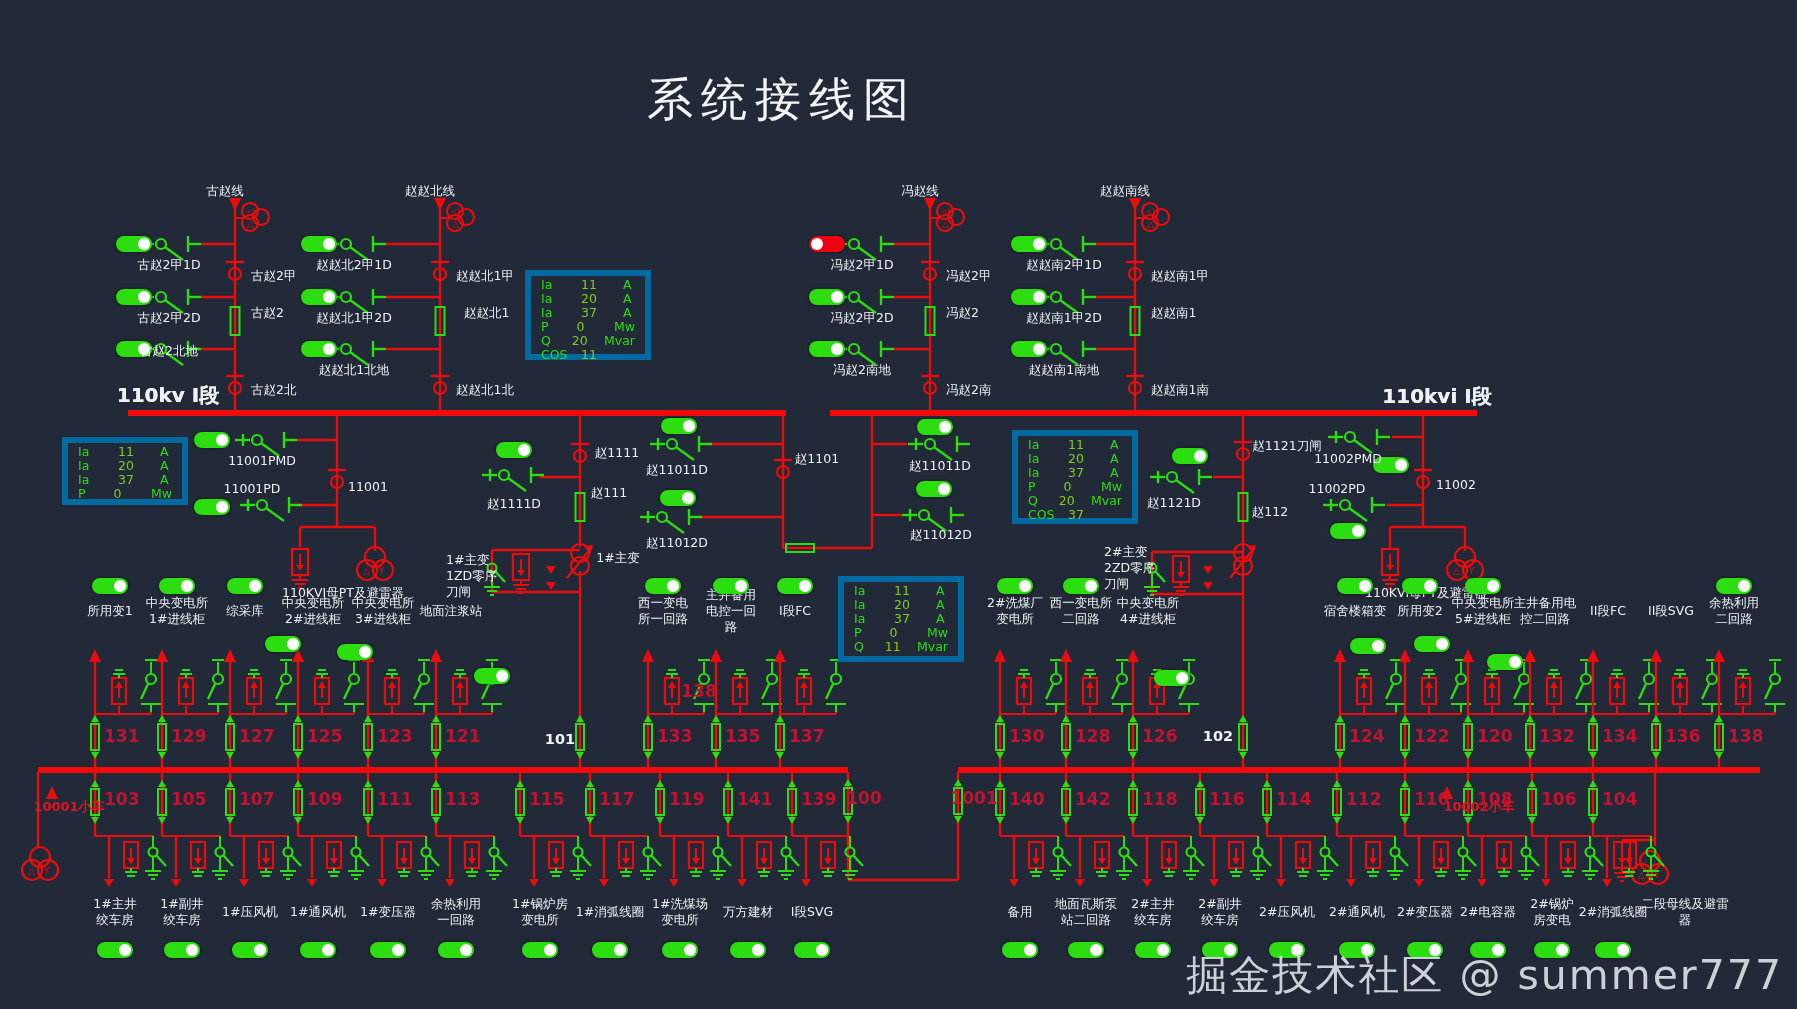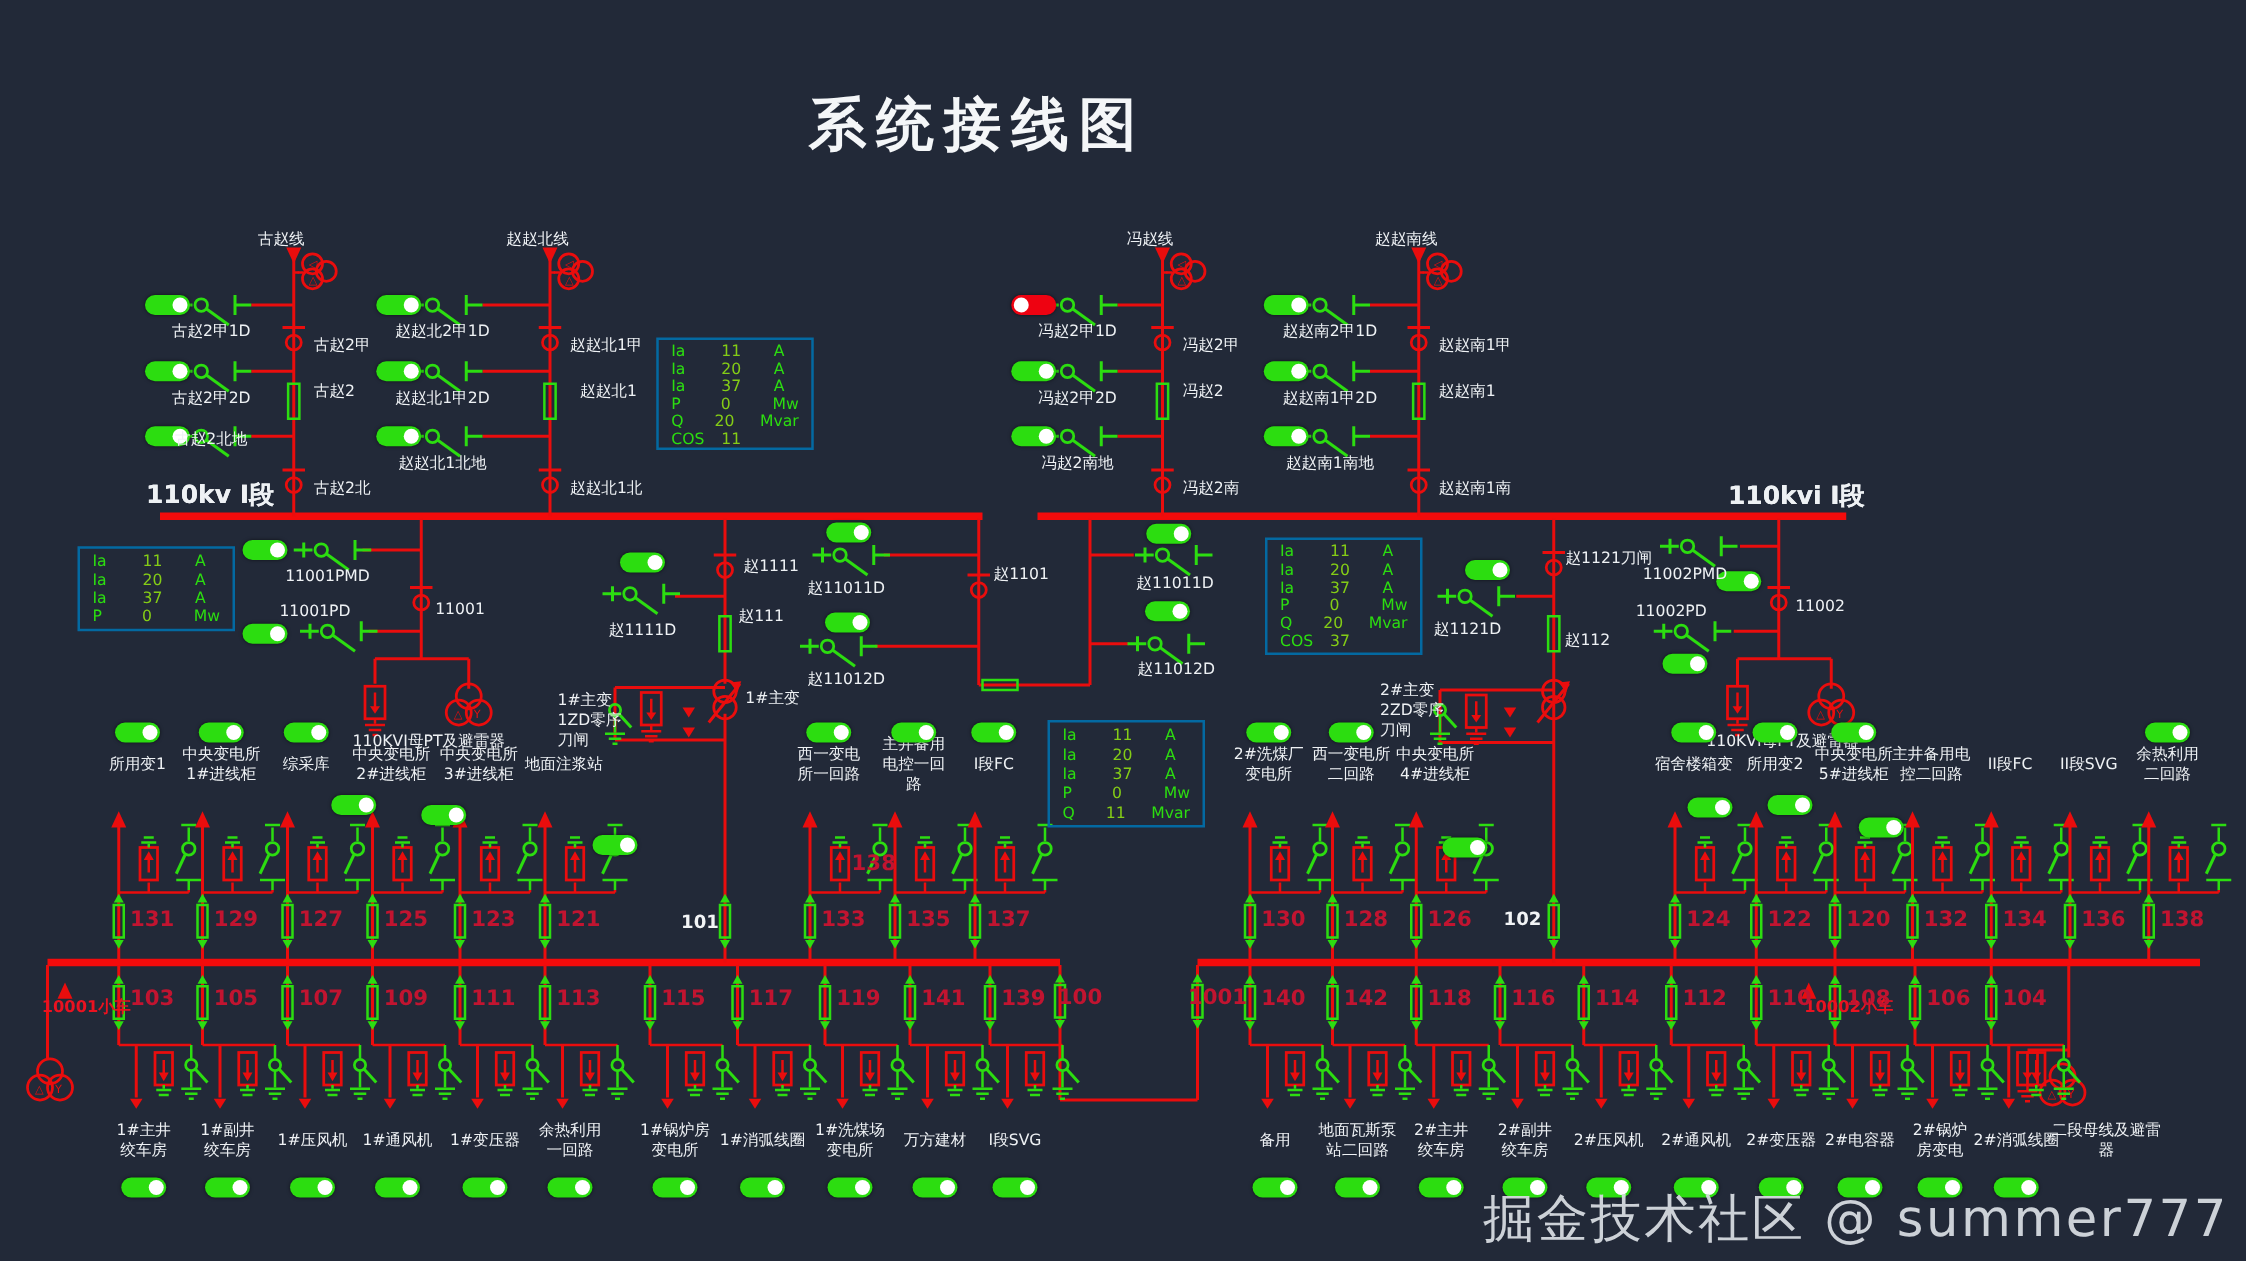--- a/index.html
+++ b/index.html
@@ -1,35 +1,35 @@
 <!DOCTYPE html>
 <html><head>
 <meta charset="utf-8">
 <style>
   html,body{margin:0;padding:0;background:#11151d;}
   #stage{position:relative;width:1797px;height:1009px;background:#222938;overflow:hidden;
          font-family:"DejaVu Sans","Liberation Sans",sans-serif;}
   #page-title{position:absolute;left:782px;top:100px;transform:translate(-50%,-50%);
-      color:#f4f6f8;font-size:46px;font-weight:bold;letter-spacing:8px;white-space:nowrap;}
+      color:#f4f6f8;font-size:46px;font-weight:normal;letter-spacing:8px;white-space:nowrap;}
   #watermark{position:absolute;right:14px;top:948px;color:#d6dae0;font-size:41px;
       font-weight:normal;letter-spacing:2px;opacity:.95;white-space:nowrap;}
   svg.layer{position:absolute;left:0;top:0;}
   .lbl{position:absolute;transform:translate(-50%,-50%);color:#eef1f4;
        font-size:12.5px;line-height:1.28;text-align:center;white-space:pre-line;}
   .lbl.left{transform:translate(0,-50%);text-align:left;}
   .lbl.num{color:#c11430;font-weight:bold;font-size:17px;}
   .lbl.numw{color:#f2f4f6;font-weight:bold;font-size:14.5px;}
   .lbl.red{color:#ea1220;font-weight:bold;font-size:13px;}
   .lbl.busw{font-weight:bold;font-size:20px;white-space:nowrap;}
   .tgl{position:absolute;width:36px;height:16px;border-radius:9px;transform:translate(-50%,-50%);
        background:#2cdd10;box-shadow:0 0 3px rgba(0,0,0,.6);}
   .tgl i{position:absolute;top:2px;right:2px;width:12px;height:12px;border-radius:50%;background:#fff;}
   .tgl.off{background:#ee0211;}
   .tgl.off i{left:2px;right:auto;}
-  .tbl{position:absolute;border:2px solid #0369a1;box-sizing:border-box;
+  .tbl{position:absolute;border:6px solid #0369a1;box-sizing:border-box;
        display:flex;flex-direction:column;justify-content:space-evenly;
        padding:2px 10px;font-size:12.5px;}
   .tbl .r{display:flex;line-height:14px;}
   .tbl .k{width:40px;color:#2cdd10;}
   .tbl .v{width:42px;color:#84cc16;}
   .tbl .u{color:#2cdd10;}
 </style>
 </head>
 <body>
 

